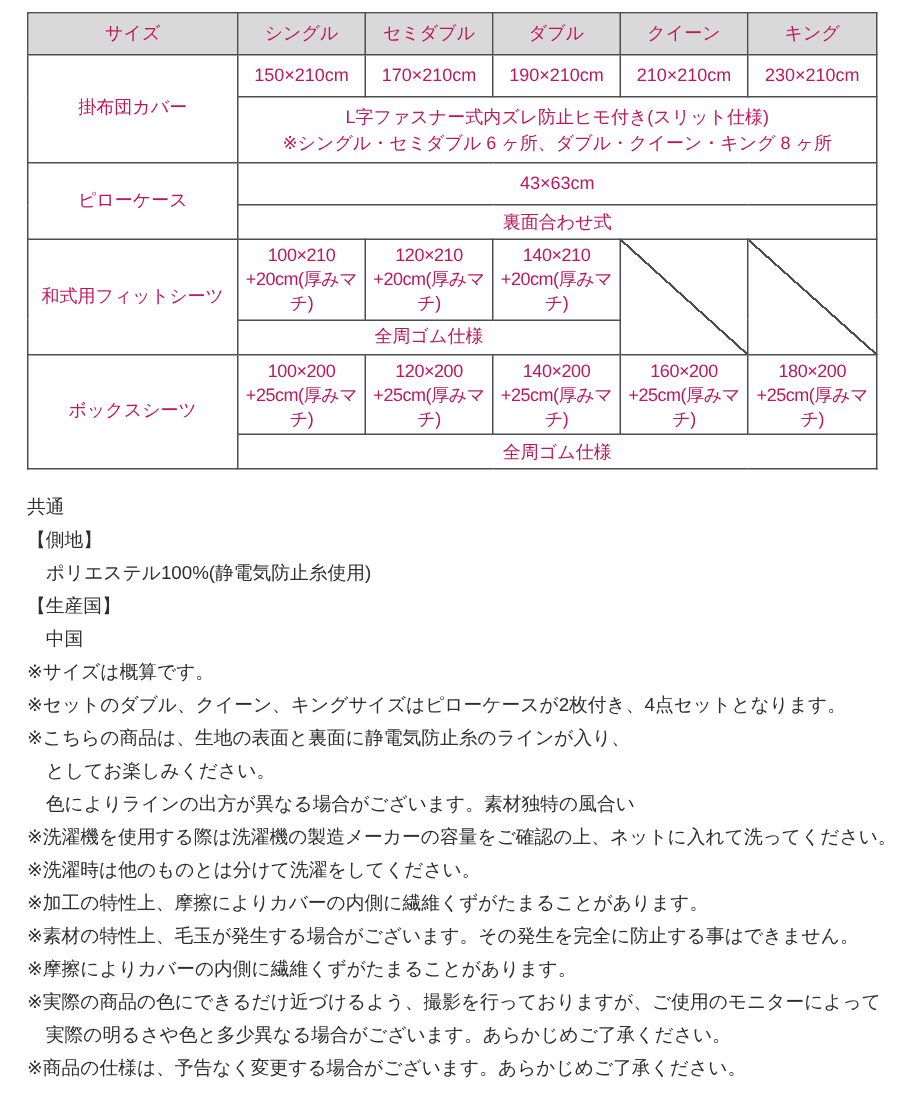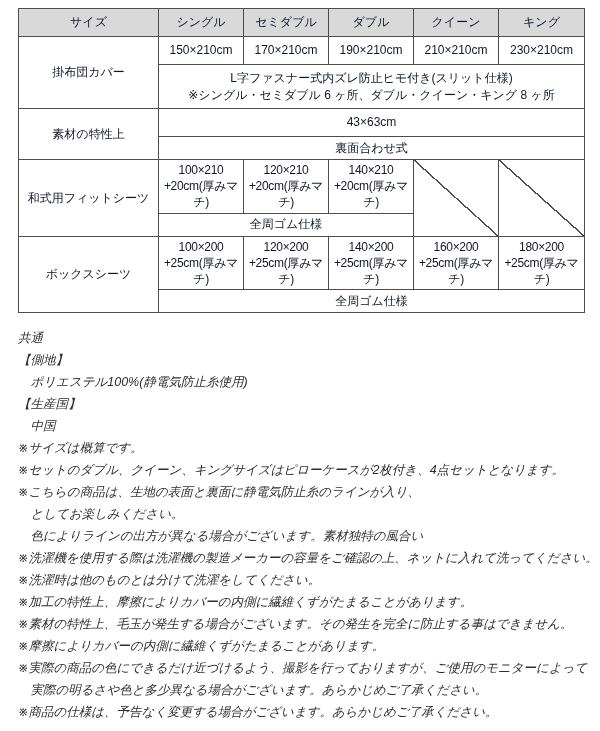--- a/index.html
+++ b/index.html
@@ -11,39 +11,40 @@
     overflow:hidden;
   }
   .page{padding:8px 10px 0 18px;}
 
   
   table.spec{
     border-collapse:collapse;
     table-layout:fixed;
     width:566px;
     font-size:12px;
-    color:#0f172a;
+    color:#be185d;
   }
   table.spec th, table.spec td{
     border:1px solid #4d4d4d;
     text-align:center;
     vertical-align:middle;
     font-weight:normal;
     padding:2px 2px;
     line-height:1.35;
     overflow:hidden;
   }
   table.spec th{
     background:#d9d9d9;
     font-size:12px;
   }
   td.row-label{
     text-align:left;
     padding-left:14px;
     background:#fff;
+    font-family:Liberation Mono, monospace;
   }
   td.prewrap{white-space:pre-line;}
   td.twoline{font-size:12px;letter-spacing:-0.3px;white-space:pre-line;}
   tr.h-head{height:28px;}
   tr.h-size{height:28px;}
   tr.h-note2{height:44px;padding-left:31px;}
   tr.h-note1{height:23px;}
   tr.h-size2{height:40px;}
   tr.h-size2b{height:44px;}
   td.diag-cell{position:relative;padding:0;}
@@ -56,21 +57,21 @@
       transparent calc(50% + 0.7px));
   }
 
   
   .notes{
     margin-top:14px;
     font-size:12.5px;
     line-height:22px;
     color:#2e2e2e;
   }
-  .note-line{white-space:pre;font-style:italic;}
+  .note-line{white-space:pre;}
 </style>
 </head>
 <body>
 
 <div class="page">
 
   <table class="spec">
     <colgroup>
       <col style="width:140px">
       <col style="width:85px">
@@ -97,21 +98,21 @@
       <td>190×210cm</td>
       <td>210×210cm</td>
       <td>230×210cm</td>
     </tr>
     <tr class="h-note2">
       <td class="prewrap" colspan="5">L字ファスナー式内ズレ防止ヒモ付き(スリット仕様)
 ※シングル・セミダブル 6 ヶ所、ダブル・クイーン・キング 8 ヶ所</td>
     </tr>
 
     <tr class="h-size">
-      <td class="row-label" rowspan="2">素材の特性上</td>
+      <td class="row-label" rowspan="2">ピローケース</td>
       <td colspan="5">43×63cm</td>
     </tr>
     <tr class="h-note1">
       <td colspan="5">裏面合わせ式</td>
     </tr>
 
     <tr class="h-size2">
       <td class="row-label" rowspan="2">和式用フィットシーツ</td>
       <td class="twoline">100×210
 +20cm(厚みマチ)</td>

